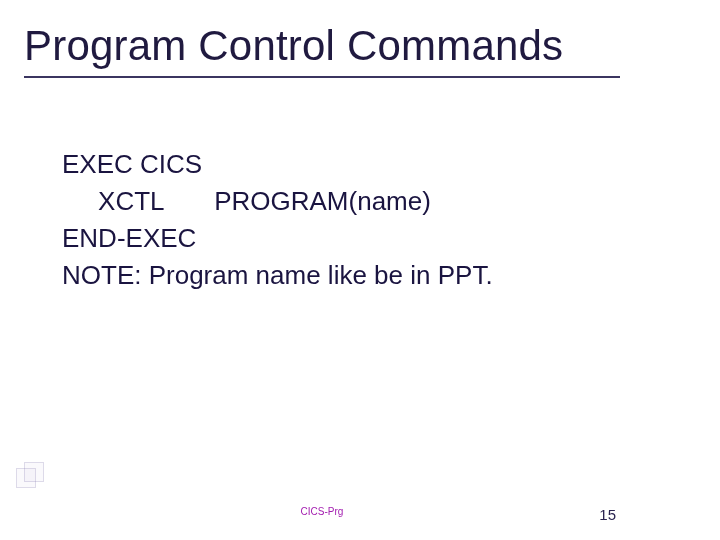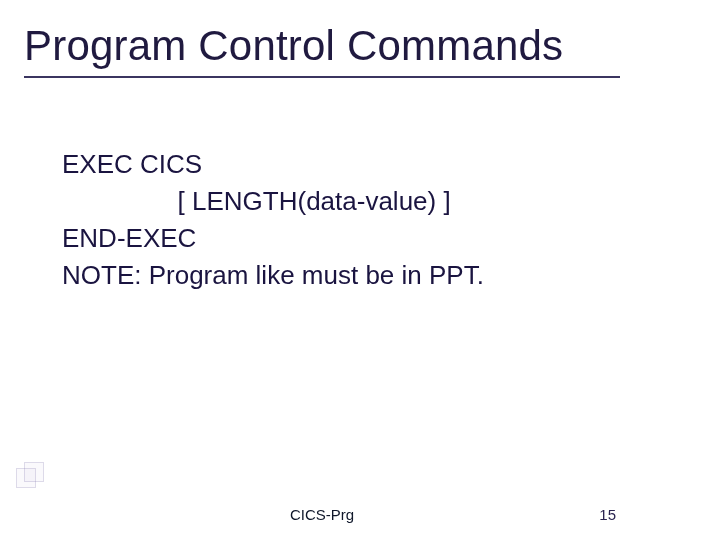--- a/index.html
+++ b/index.html
@@ -55,22 +55,22 @@
     position: absolute;
     bottom: 14px;
     left: 0;
     right: 0;
     height: 20px;
   }
   .footer-center {
     position: absolute;
     left: 50%;
     transform: translateX(-50%);
-    font-size: 15px;
-    color: #0f172a;
+    font-size: 10px;
+    color: #a21caf;
   }
   .footer-right {
     position: absolute;
     right: 28px;
     font-size: 15px;
     color: #2a2450;
   }
   
   .deco {
     position: absolute;
@@ -98,23 +98,23 @@
 
 <div class="slide">
 
   <div class="title-wrap">
     <div class="title">Program Control Commands</div>
     <hr class="title-rule">
   </div>
 
   <div class="body">
     <div class="row">EXEC CICS</div>
-    <div class="row">                [ LENGTH(data-value) ]</div>
+    <div class="row">     XCTL       PROGRAM(name)</div>
     <div class="row">END-EXEC</div>
-    <div class="row">NOTE: Program like must be in PPT.</div>
+    <div class="row">NOTE: Program name like be in PPT.</div>
   </div>
 
   <div class="deco"></div>
 
   <div class="footer">
     <span class="footer-center">CICS-Prg</span>
     <span class="footer-right">15</span>
   </div>
 
 </div>

